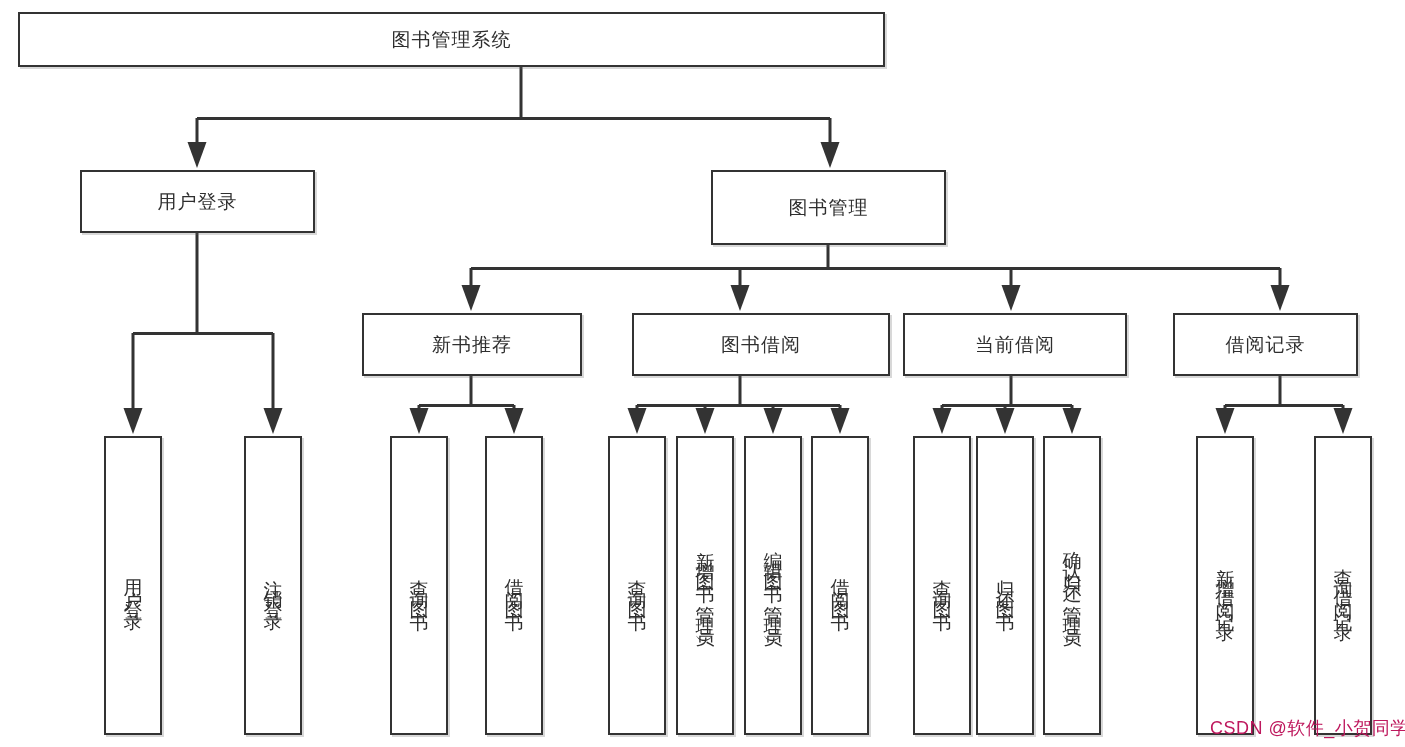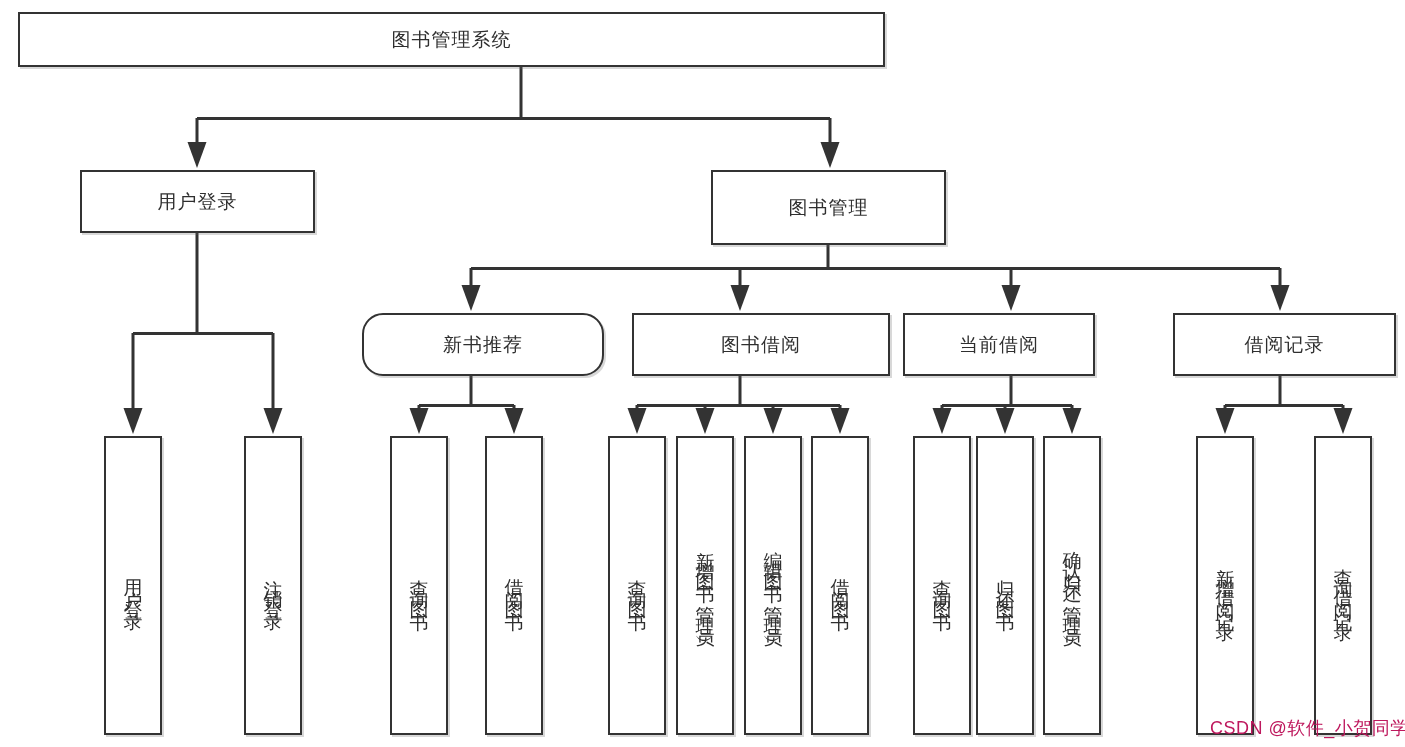--- a/index.html
+++ b/index.html
@@ -37,24 +37,24 @@
     font-size: 19px;
     color: #2f2f2f;
     letter-spacing: 11px;
     white-space: nowrap;
   }
   
   .root   { left: 18px;  top: 12px;  width: 867px; height: 55px; }
   .lvl2a  { left: 80px;  top: 170px; width: 235px;  height: 63px; }
   .lvl2b  { left: 711px; top: 170px; width: 235px;  height: 75px; }
   .lvl3   { top: 313px; height: 63px; }
-  .l3a { left: 362px;  width: 242px; border-radius: 21px; }
+  .l3a { left: 362px;  width: 220px; }
   .l3b { left: 632px;  width: 258px; }
-  .l3c { left: 903px;  width: 192px; }
-  .l3d { left: 1173px; width: 223px; }
+  .l3c { left: 903px;  width: 224px; }
+  .l3d { left: 1173px; width: 185px; }
   .leaf { top: 436px; height: 299px; width: 58px; }
   .lf01 { left: 104px; }
   .lf02 { left: 244px; }
   .lf03 { left: 390px; }
   .lf04 { left: 485px; }
   .lf05 { left: 608px; }
   .lf06 { left: 676px; }
   .lf07 { left: 744px; }
   .lf08 { left: 811px; }
   .lf09 { left: 913px; }

